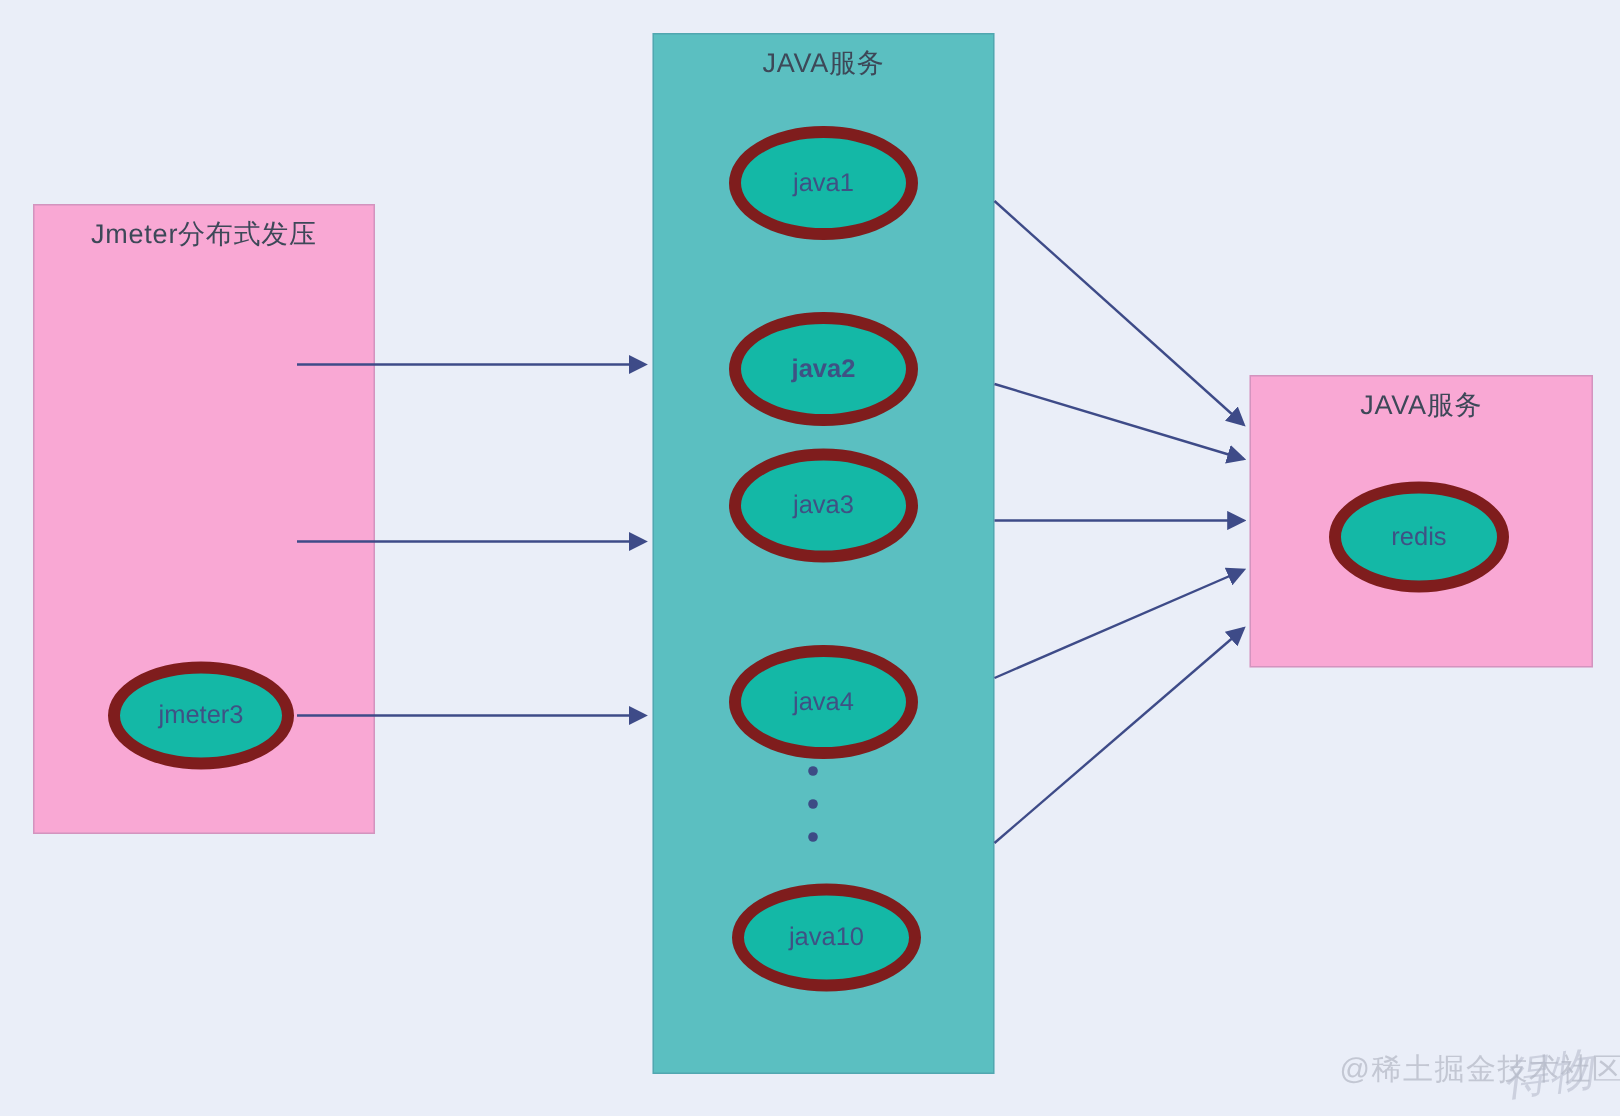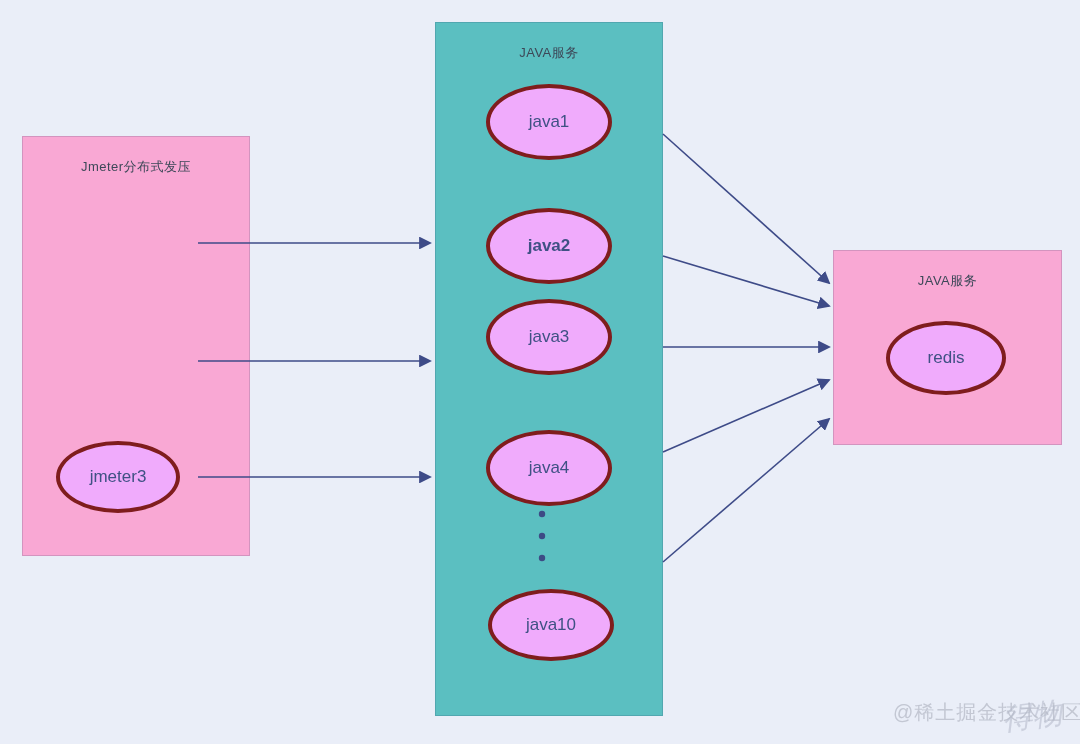--- a/index.html
+++ b/index.html
@@ -20,29 +20,29 @@
     border: 1px solid rgba(40, 60, 100, 0.18);
   }
   .group-box.blue { background: #f9a8d4; }
   .group-box.teal { background: #5bbfc1; }
   .group-title {
     position: absolute;
     top: 0;
     left: 0;
     right: 0;
     text-align: center;
-    font-size: 13px;
+    font-size: 18px;
     letter-spacing: 0.5px;
     color: #3d4858;
-    padding-top: 21px;
+    padding-top: 7px;
   }
   .node {
     position: absolute;
-    background: #f0abfc;
-    border: 4px solid #7f1d1d;
+    background: #14b8a6;
+    border: 8px solid #7f1d1d;
     border-radius: 50%;
     box-sizing: border-box;
     display: flex;
     align-items: center;
     justify-content: center;
     font-size: 17px;
     color: #3f5184;
     z-index: 3;
   }
   #connector-layer {
@@ -106,21 +106,21 @@
     <line x1="663" y1="256" x2="829" y2="306" stroke="#3e4b88" stroke-width="1.6" marker-end="url(#arrowhead)"></line>
     <line x1="663" y1="347" x2="829" y2="347" stroke="#3e4b88" stroke-width="1.6" marker-end="url(#arrowhead)"></line>
     <line x1="663" y1="452" x2="829" y2="380" stroke="#3e4b88" stroke-width="1.6" marker-end="url(#arrowhead)"></line>
     <line x1="663" y1="562" x2="829" y2="419" stroke="#3e4b88" stroke-width="1.6" marker-end="url(#arrowhead)"></line>
 
     <circle cx="542" cy="514" r="3.2" fill="#3d4b85"></circle>
     <circle cx="542" cy="536" r="3.2" fill="#3d4b85"></circle>
     <circle cx="542" cy="558" r="3.2" fill="#3d4b85"></circle>
   </svg>
 
-  <div class="node" style="left:56px; top:441px; width:124px; height:72px;text-align:center;">
+  <div class="node" style="left:72px; top:441px; width:124px; height:72px;text-align:center;">
     <span>jmeter3</span>
   </div>
 
   <div class="node" style="left:486px; top:84px; width:126px; height:76px;">
     <span>java1</span>
   </div>
   <div class="node" style="left:486px; top:208px; width:126px; height:76px;font-weight:bold;">
     <span>java2</span>
   </div>
   <div class="node" style="left:486px; top:299px; width:126px; height:76px;">

